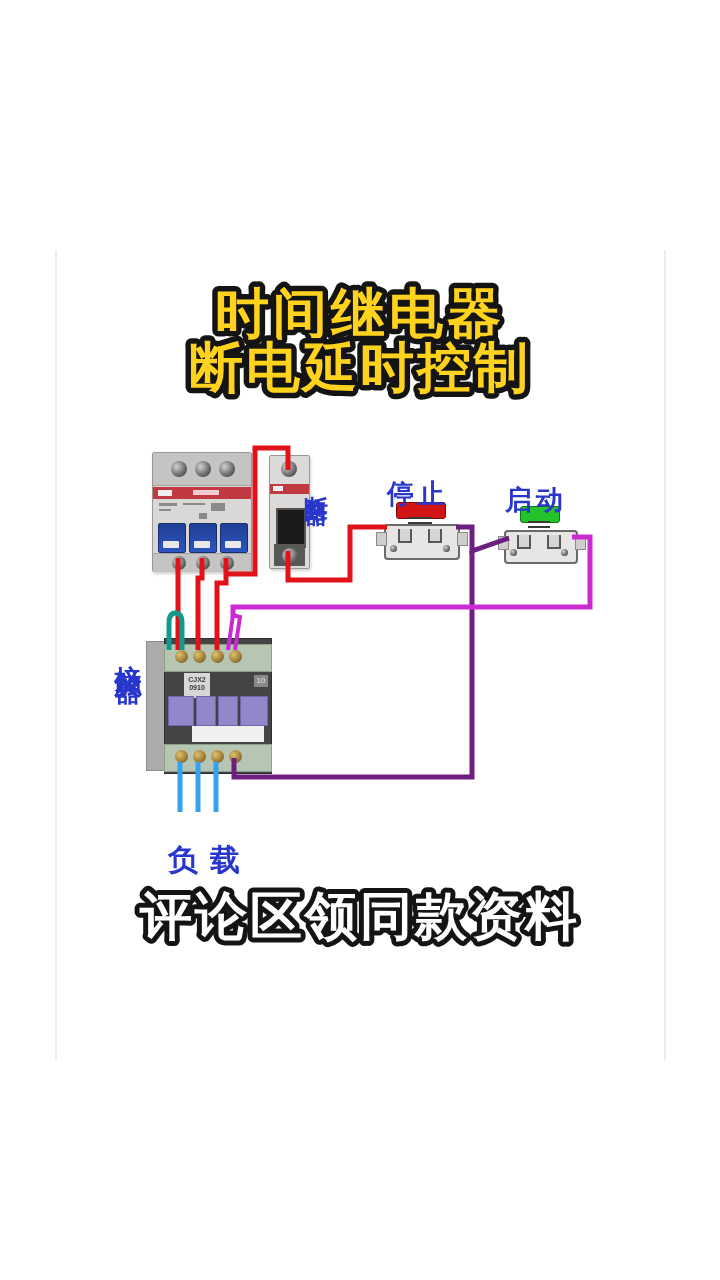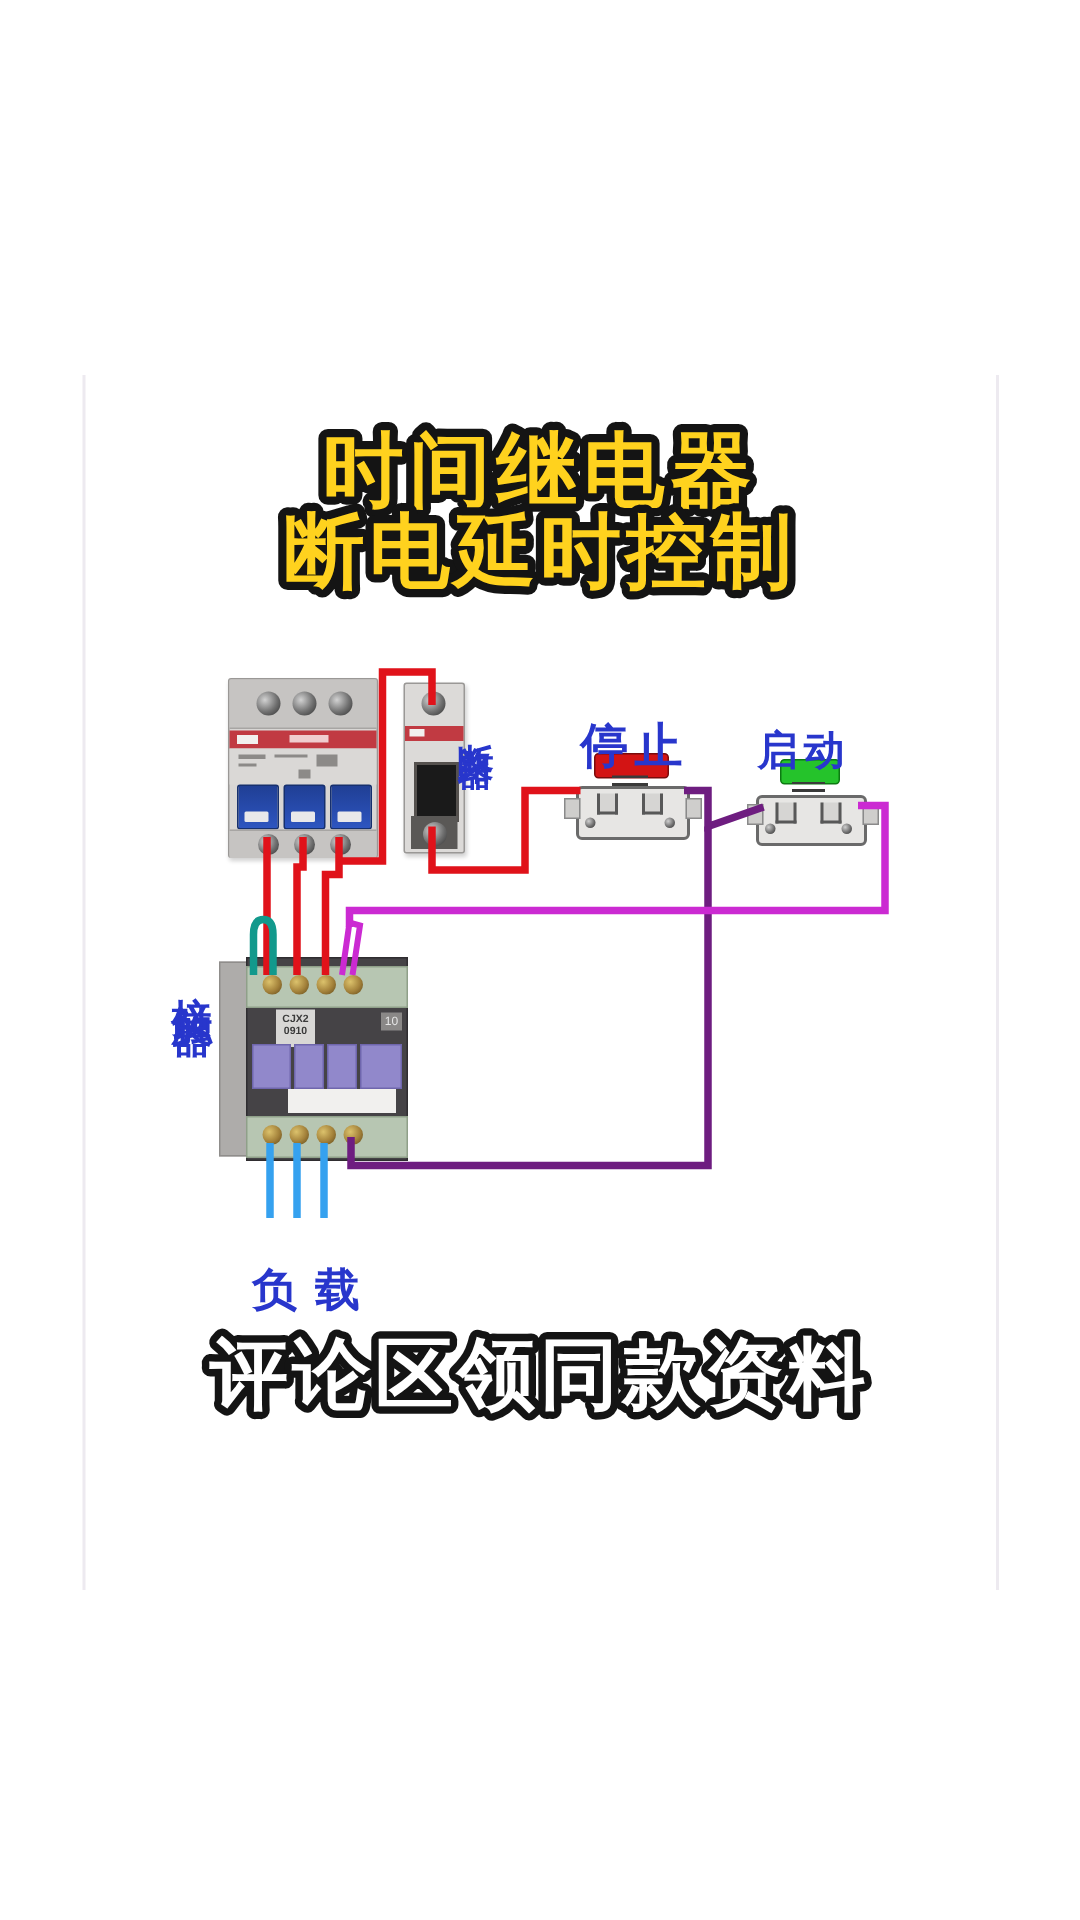--- a/index.html
+++ b/index.html
@@ -196,21 +196,21 @@
 
     <path d="M169 650 V623 Q169 613 175.5 613 Q182 613 182 623 V650" stroke-width="5" stroke="#12998c"></path>
 
     <path d="M180 762 V812" stroke-width="5" stroke="#35a1ef"></path>
     <path d="M198 762 V812" stroke-width="5" stroke="#35a1ef"></path>
     <path d="M216 762 V812" stroke-width="5" stroke="#35a1ef"></path>
   </svg>
 
   <div class="abs blue-label vtext" style="left:300px;top:476px;font-size:24px;letter-spacing:4px">断路器</div>
 
-  <div class="abs blue-label" style="left:387px;top:476px;font-size:32px;letter-spacing:4px">停止</div>
+  <div class="abs blue-label" style="left:387px;top:476px;font-size:27px;letter-spacing:4px">停止</div>
 
   <div class="abs blue-label" style="left:505px;top:482px;font-size:27px;letter-spacing:4px">启动</div>
 
   <div class="abs blue-label vtext" style="left:110px;top:642px;font-size:27px;letter-spacing:8px">接触器</div>
 
   <div class="abs blue-label load-label">负载</div>
 
 
   <svg class="footer-svg" viewBox="0 0 720 110">
     <text x="360" y="72" text-anchor="middle" font-size="52" letter-spacing="3" stroke-width="10" fill="#ffffff" stroke="#141414">评论区领同款资料</text>

